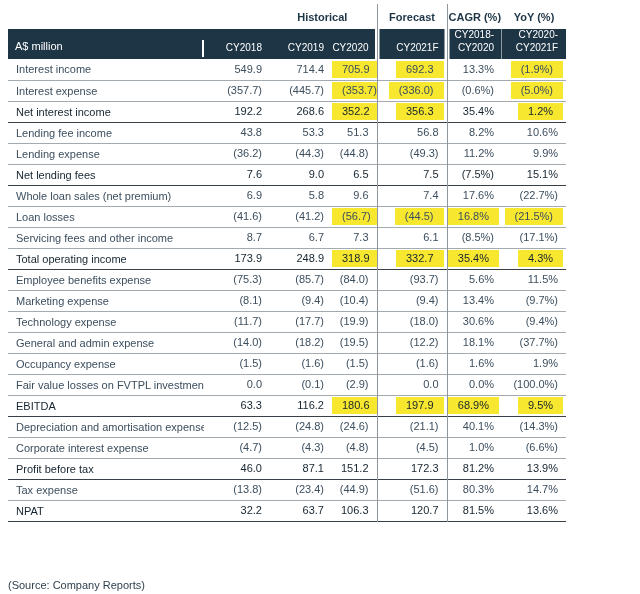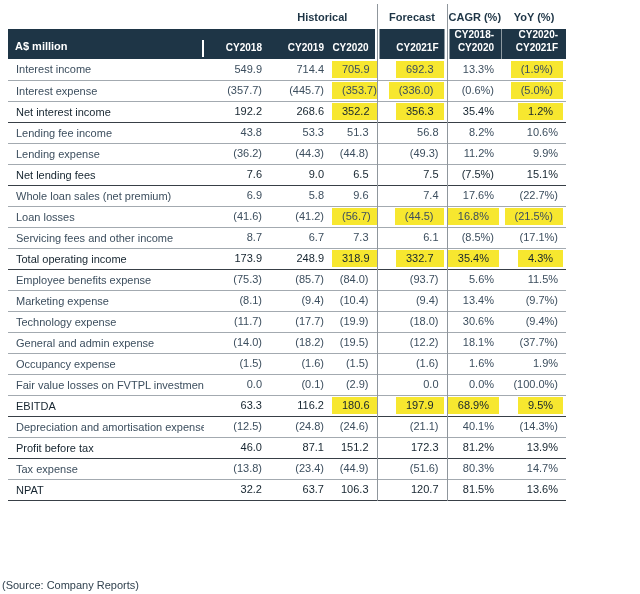--- a/index.html
+++ b/index.html
@@ -25,21 +25,21 @@
   
   .group-row th{
     background:#fff;color:var(--navy);
     font-size:11px;font-weight:bold;text-align:center;
     height:25px;padding:0;vertical-align:middle;
   }
   .group-row th.historical{padding-left:64px;}
   
   .navy-row th{
     background:var(--navy);color:#fff;
-    font-size:10px;font-weight:bold;text-align:right;
+    font-size:10px;font-weight:normal;text-align:right;
     height:17px;padding:0 8px 5px 0;vertical-align:bottom;
     white-space:pre-line;line-height:1.25;
   }
   .navy-row th.label{
     text-align:left;padding:0 0 5px 7px;position:relative;font-size:11px;
   }
   .navy-row th.label::after{
     content:"";position:absolute;right:0;bottom:2px;width:2px;height:17px;background:#fff;
   }
   .navy-row th.gap-right{background:linear-gradient(270deg,#fff 0 2px,var(--navy) 2px);}
@@ -57,21 +57,21 @@
   tbody tr.bold td{font-weight:normal;color:var(--text-bold);}
   td.label{padding-left:8px;text-align:left;}
   td.num{text-align:right;padding-right:8px;}
   .val{display:inline-block;line-height:13px;}
   .val.hl{
     background:var(--hl);border-radius:0;
     padding:2px 10px;margin:-2px -5px -2px 0;
   }
   
   .source{
-    position:absolute;left:2px;bottom:7px;
+    position:absolute;left:8px;bottom:7px;
     font-size:11px;color:#31424f;
   }
 </style>
 </head>
 <body>
 
 <div class="page">
   <table>
     <colgroup>
       <col style="width:196px">
@@ -258,20 +258,29 @@
         </tr>
         <tr>
           <td class="label">Depreciation and amortisation expense</td>
           <td class="num col-cy2018"><span class="val">(12.5)</span></td>
           <td class="num col-cy2019"><span class="val">(24.8)</span></td>
           <td class="num col-cy2020"><span class="val">(24.6)</span></td>
           <td class="num col-cy2021f div-left"><span class="val">(21.1)</span></td>
           <td class="num col-cagr div-left"><span class="val">40.1%</span></td>
           <td class="num col-yoy"><span class="val">(14.3%)</span></td>
         </tr>
+        <tr>
+          <td class="label">Corporate interest expense</td>
+          <td class="num col-cy2018"><span class="val">(4.7)</span></td>
+          <td class="num col-cy2019"><span class="val">(4.3)</span></td>
+          <td class="num col-cy2020"><span class="val">(4.8)</span></td>
+          <td class="num col-cy2021f div-left"><span class="val">(4.5)</span></td>
+          <td class="num col-cagr div-left"><span class="val">1.0%</span></td>
+          <td class="num col-yoy"><span class="val">(6.6%)</span></td>
+        </tr>
         <tr class="bold">
           <td class="label">Profit before tax</td>
           <td class="num col-cy2018"><span class="val">46.0</span></td>
           <td class="num col-cy2019"><span class="val">87.1</span></td>
           <td class="num col-cy2020"><span class="val">151.2</span></td>
           <td class="num col-cy2021f div-left"><span class="val">172.3</span></td>
           <td class="num col-cagr div-left"><span class="val">81.2%</span></td>
           <td class="num col-yoy"><span class="val">13.9%</span></td>
         </tr>
         <tr>

